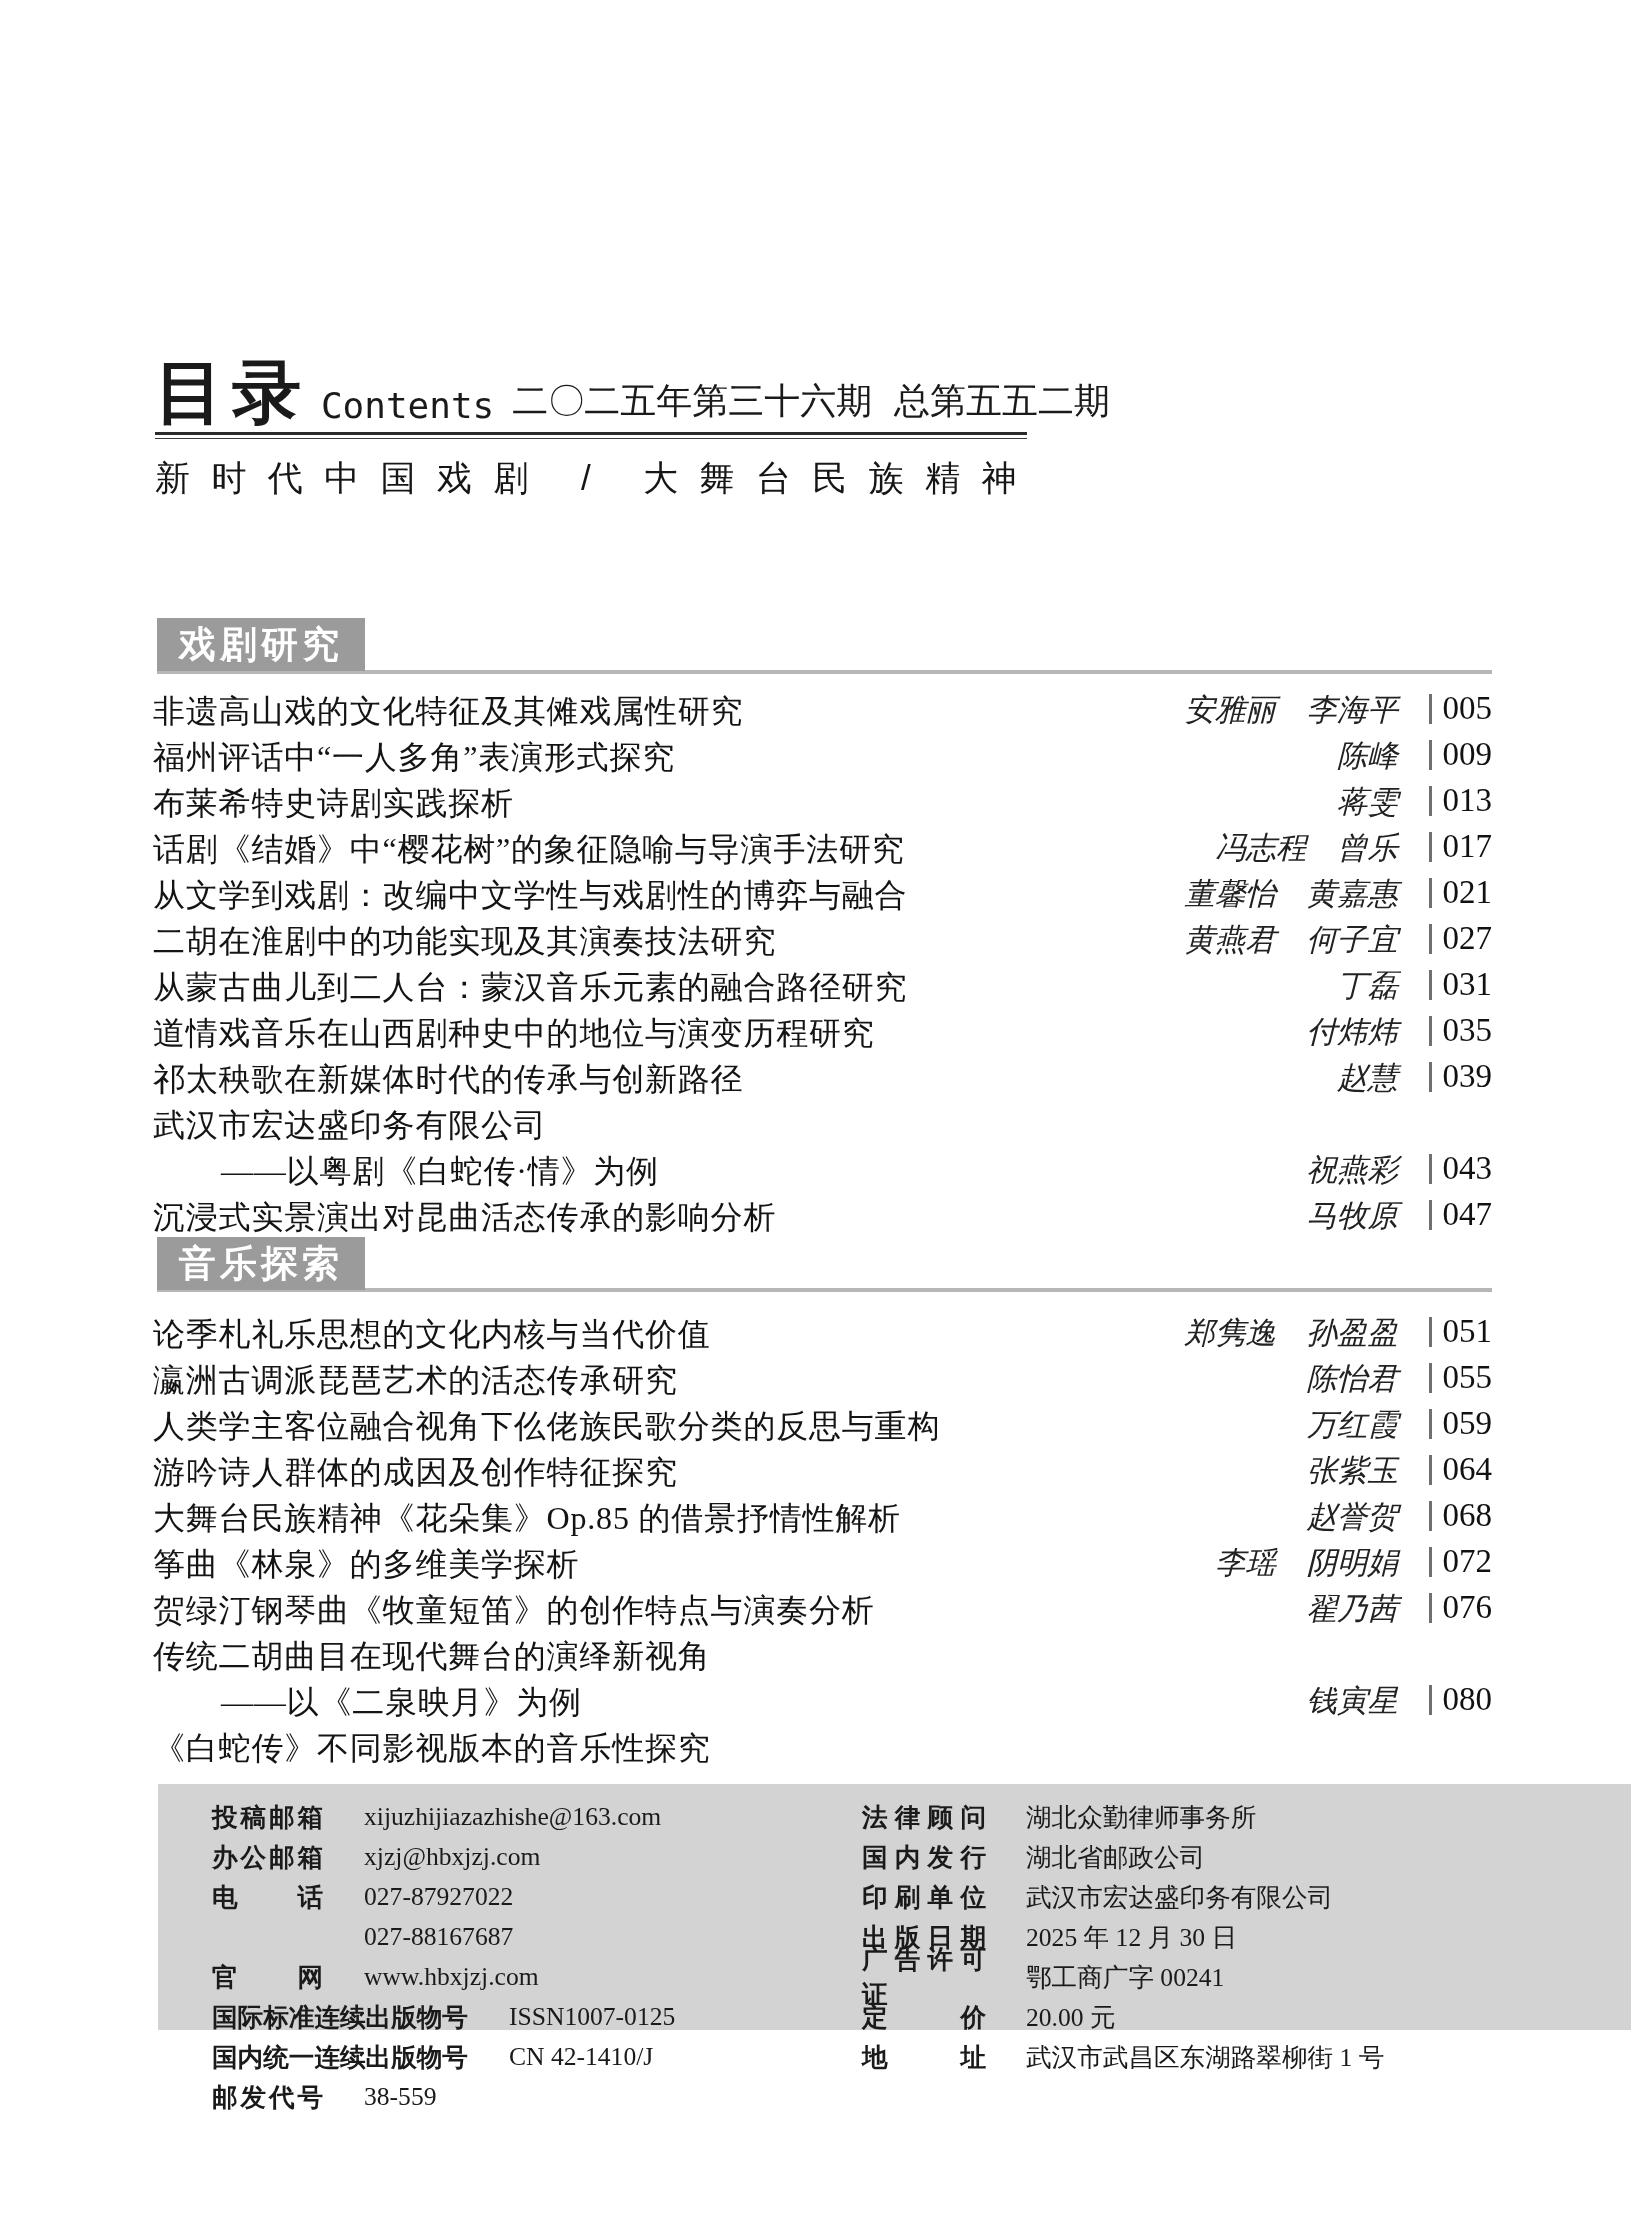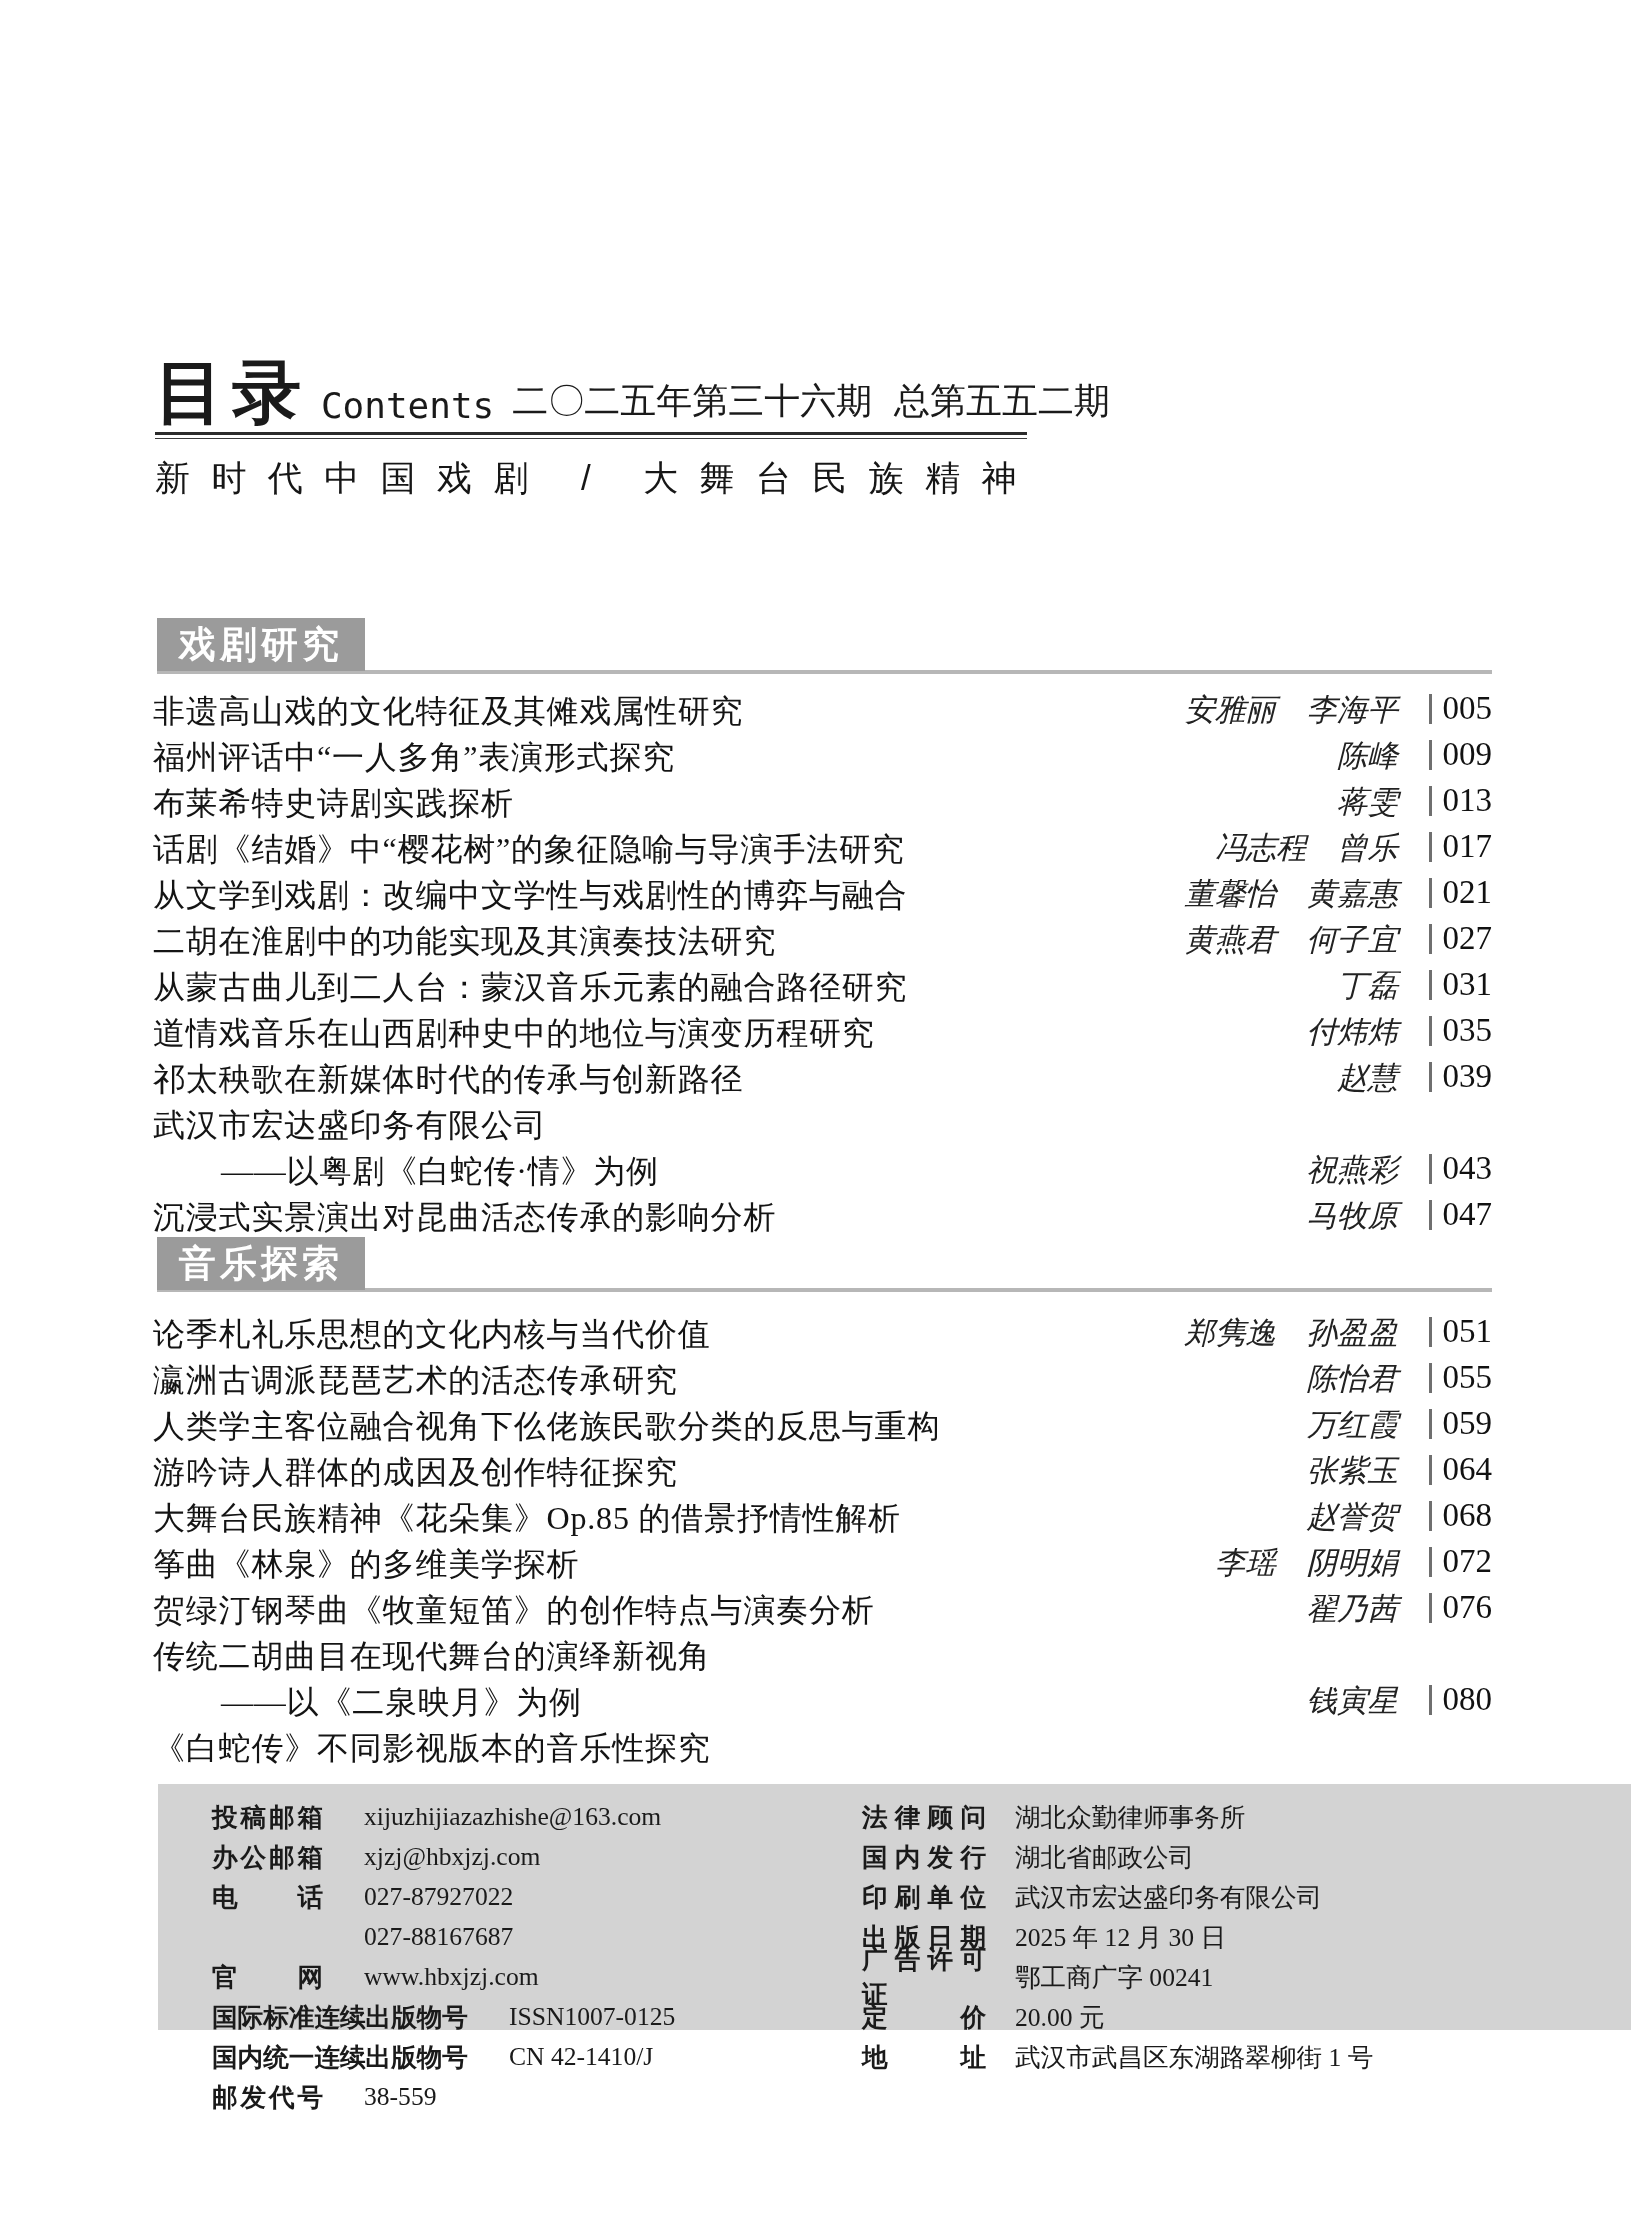--- a/index.html
+++ b/index.html
@@ -39,21 +39,21 @@
 
   
   .footer { position:absolute; left:158px; top:1784px; width:1473px; height:246px; background:#d3d3d3; }
   .footer-col { position:absolute; top:13px; }
   .footer-col.left { left:54px; }
   .footer-col.right { left:704px; }
   .footer-row { height:40px; display:flex; align-items:center; }
   .footer-label { display:inline-block; width:111px; margin-right:41px;
     font-family:"Liberation Sans", sans-serif; font-weight:bold; font-size:25.6px; color:#1a1a1a;
     text-align:justify; text-align-last:justify; }
-  .footer-col.right .footer-label { width:124px; margin-right:29px; }
+  .footer-col.right .footer-label { width:124px; margin-right:40px; }
   .footer-label.wide { width:auto; min-width:111px; }
   .footer-value { font-size:25.6px; font-family:"Liberation Serif", serif; color:#1a1a1a; white-space:nowrap; }
 </style>
 </head>
 <body>
 
 <div class="page">
 
   <div class="header-line1">
     <span class="toc-title">目录</span>

